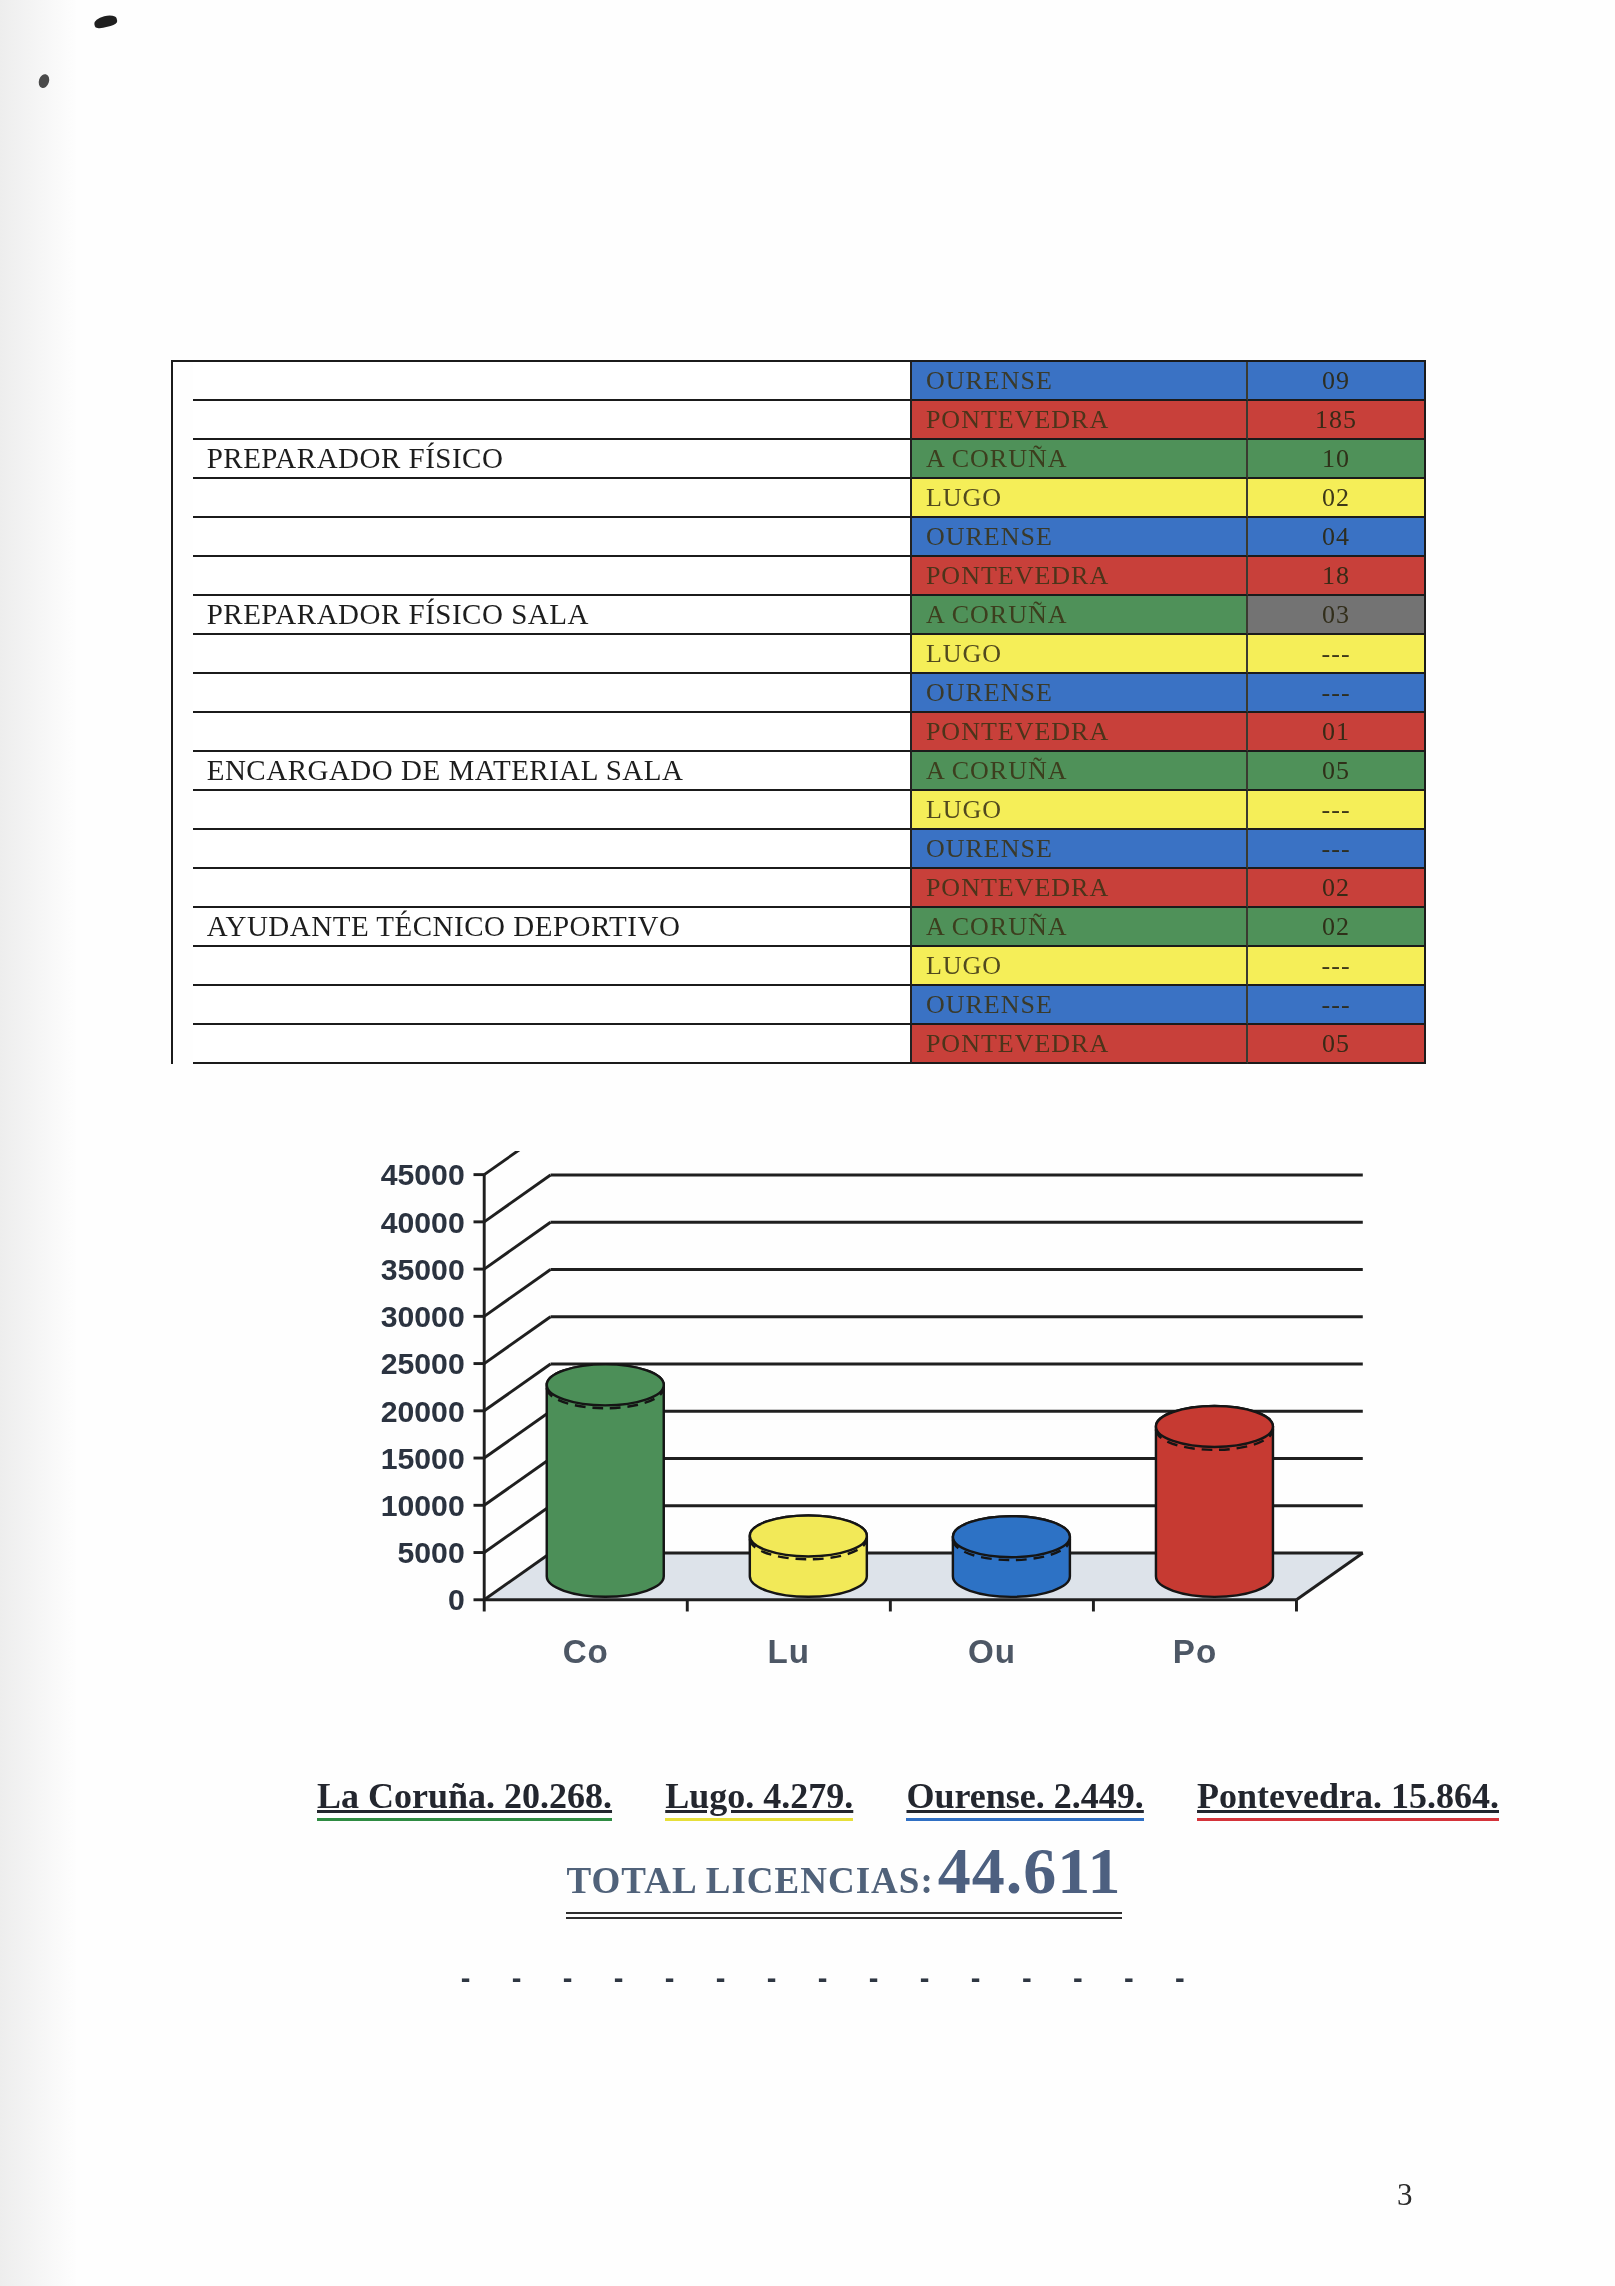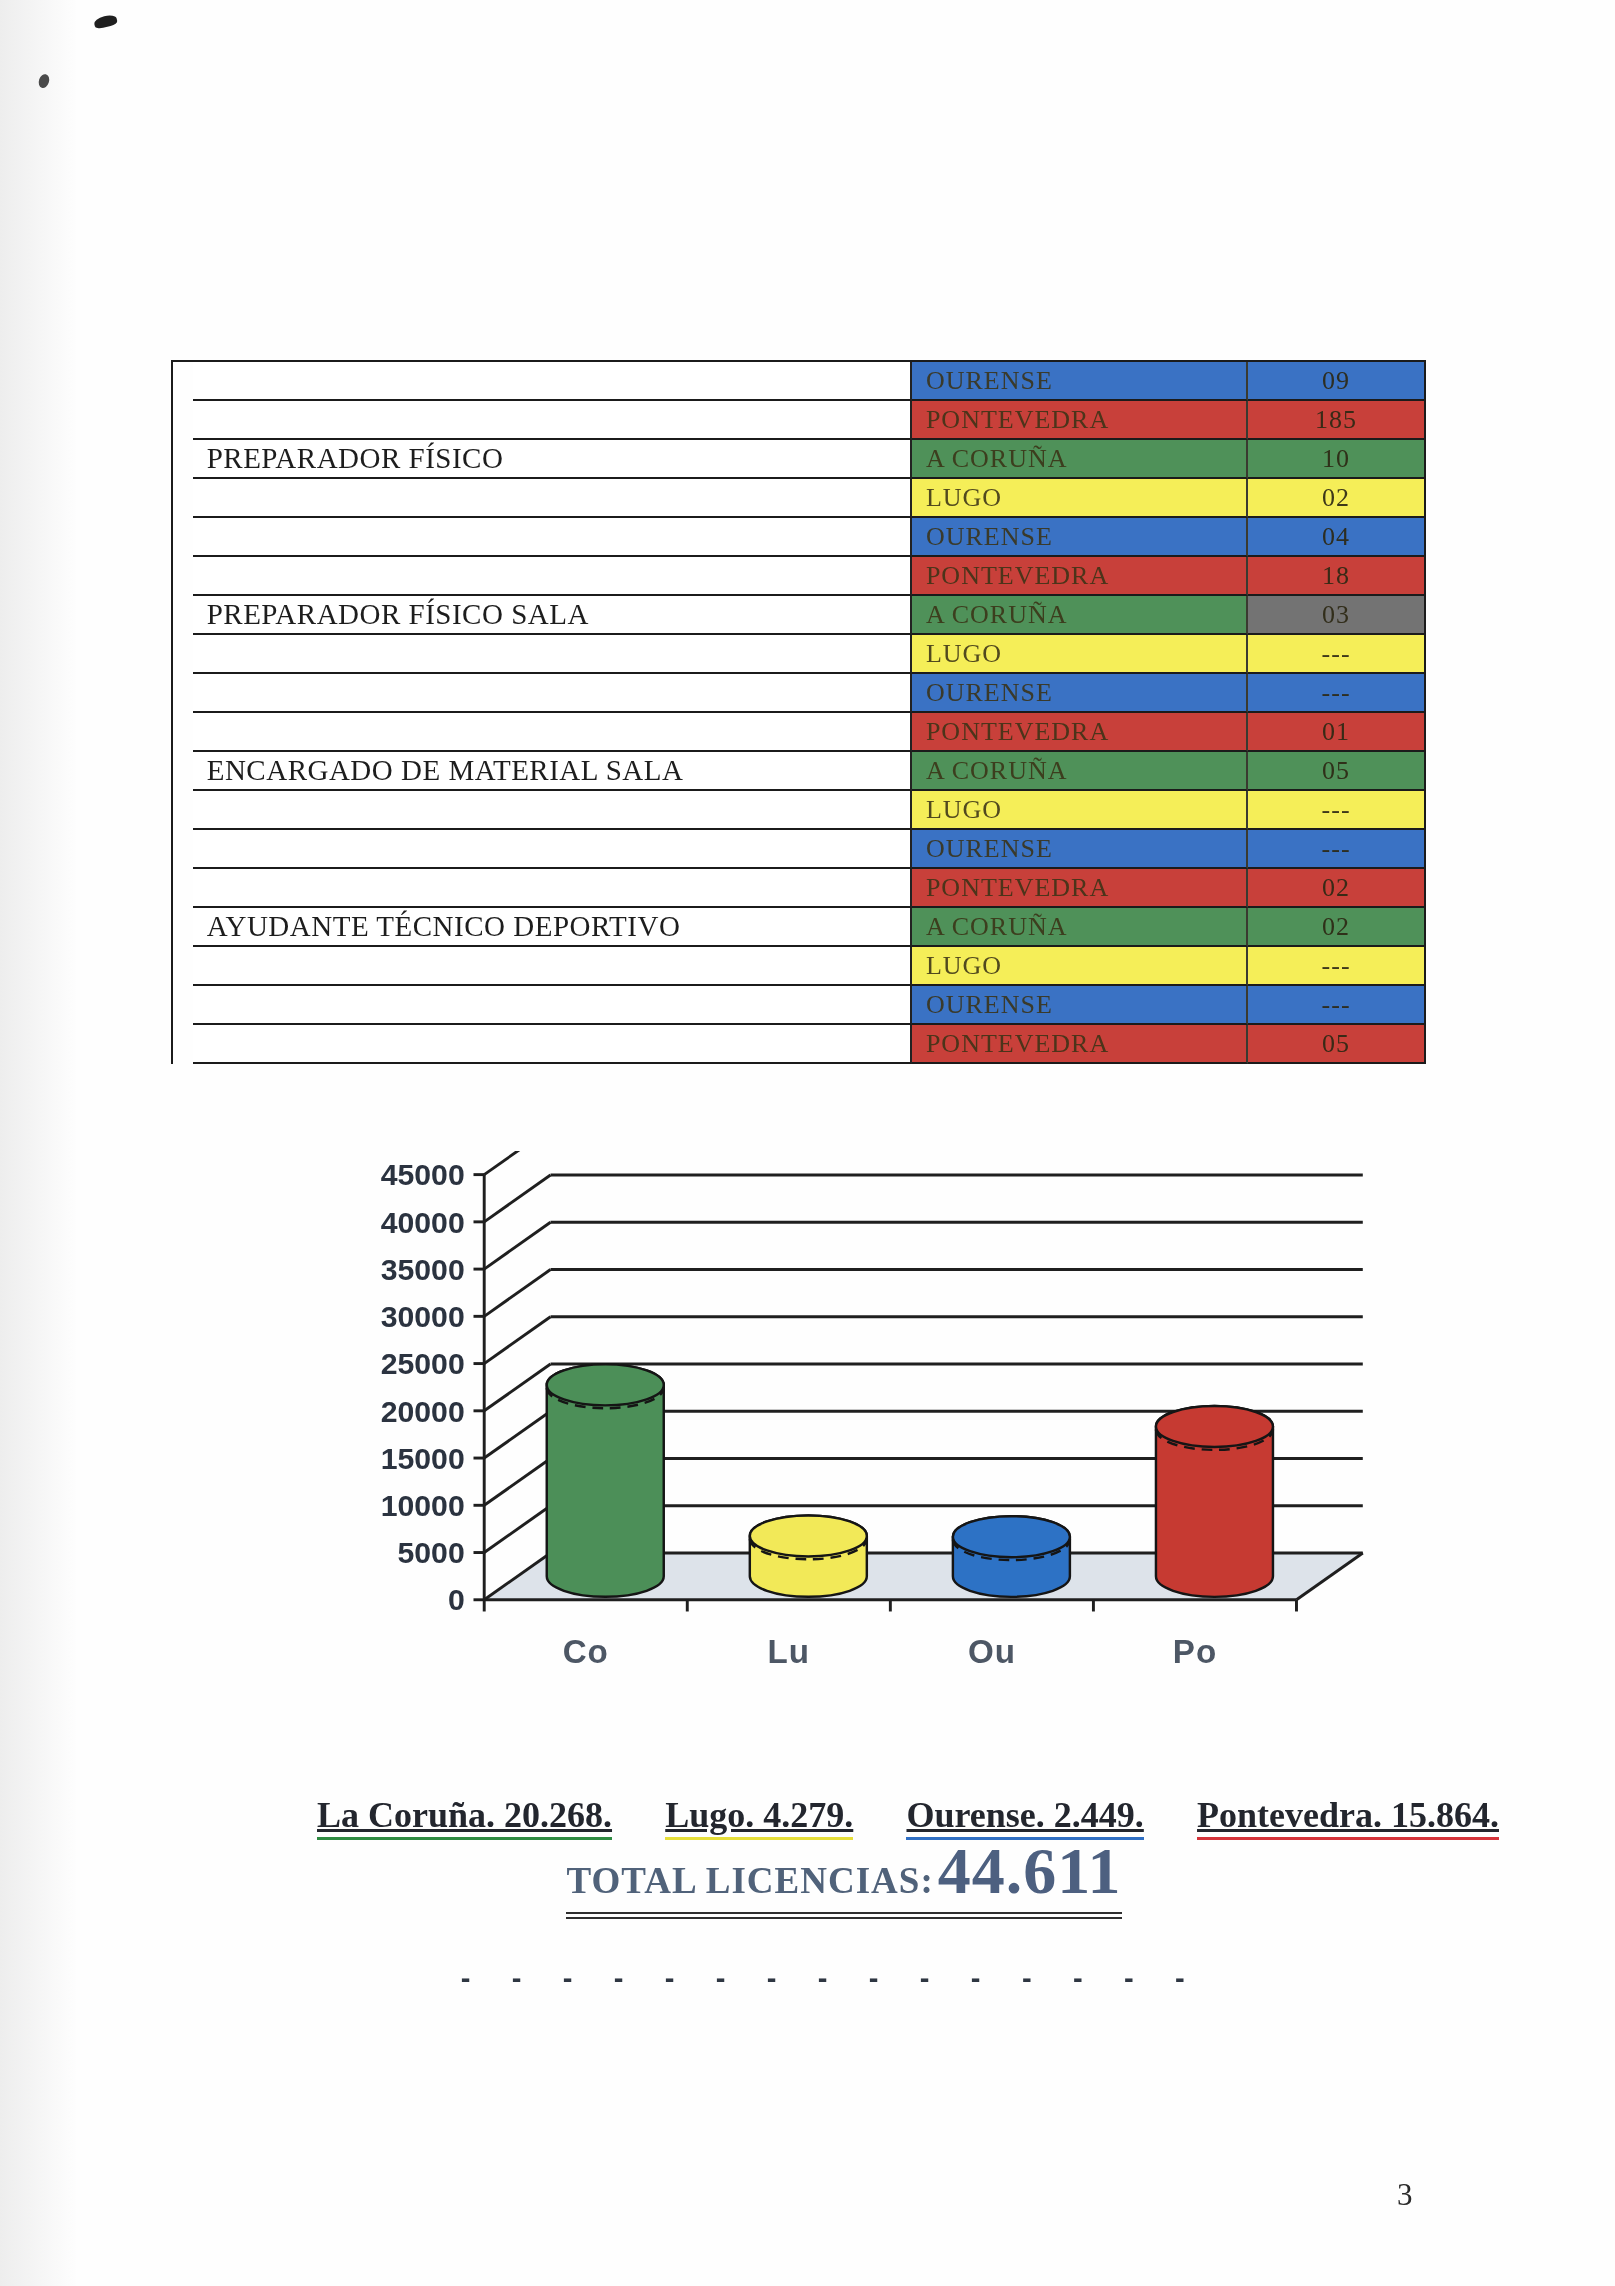--- a/index.html
+++ b/index.html
@@ -51,21 +51,21 @@
     font-family:"Liberation Sans", sans-serif;font-weight:bold;
     font-size:34px;fill:#4d5765;letter-spacing:1px;
   }
   
   .summary-row{
     position:absolute;left:317px;top:1775px;width:1182px;
     display:flex;justify-content:space-between;align-items:baseline;
   }
   .summary-item{
     font-size:36px;font-weight:bold;color:#23262e;
-    padding-bottom:1px;border-bottom-width:3.9px;border-bottom-style:solid;margin-top:19px;
+    padding-bottom:1px;border-bottom-width:3.9px;border-bottom-style:solid;
   }
   .summary-item .ut{text-decoration:underline;}
   .total-line{
     position:absolute;left:293px;top:1833px;width:1102px;text-align:center;
   }
   .total-inner{
     display:inline-block;border-bottom:7.8px double #2e2e2e;padding-bottom:2.9px;
     white-space:nowrap;
   }
   .total-label{

